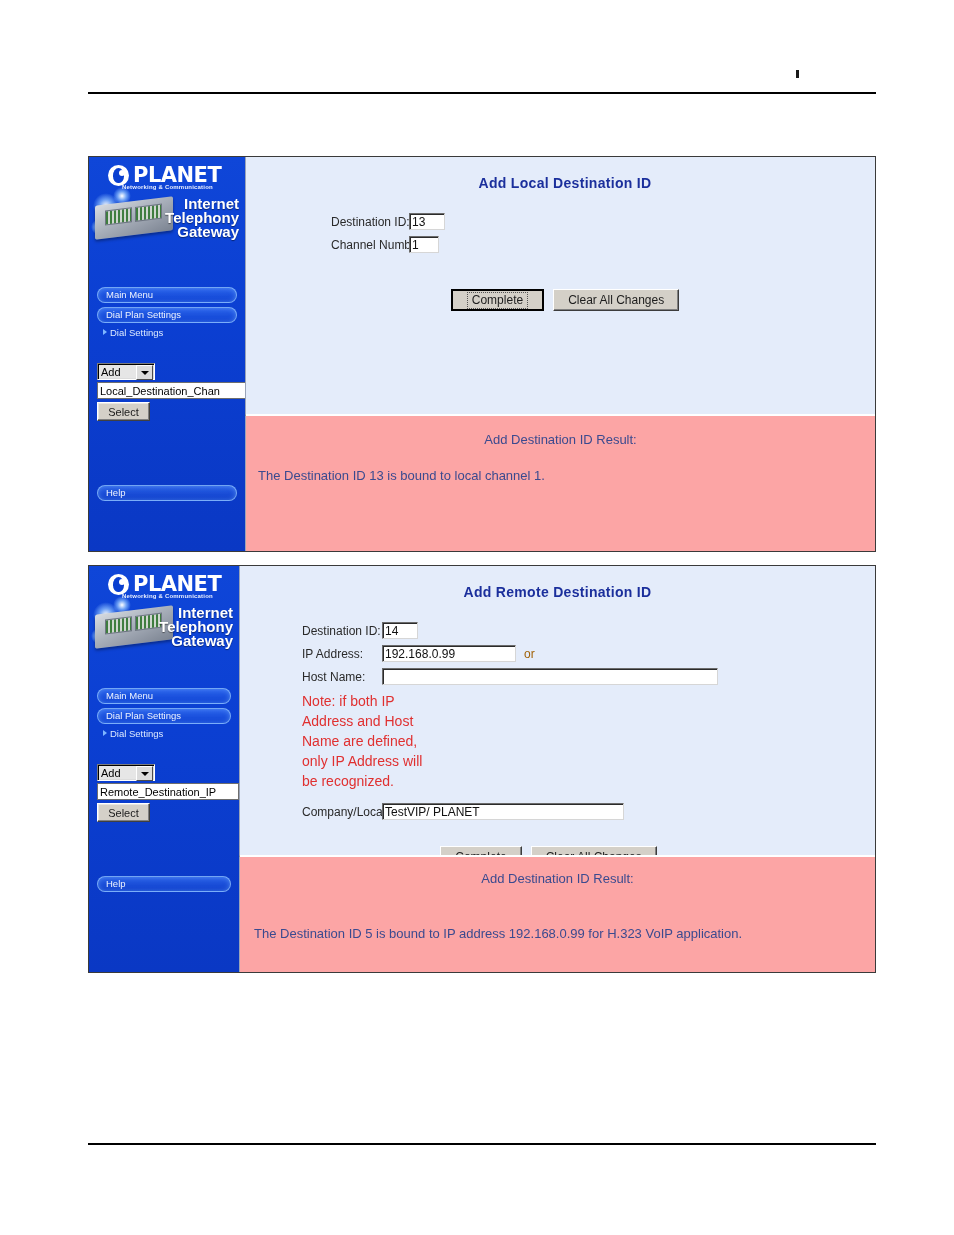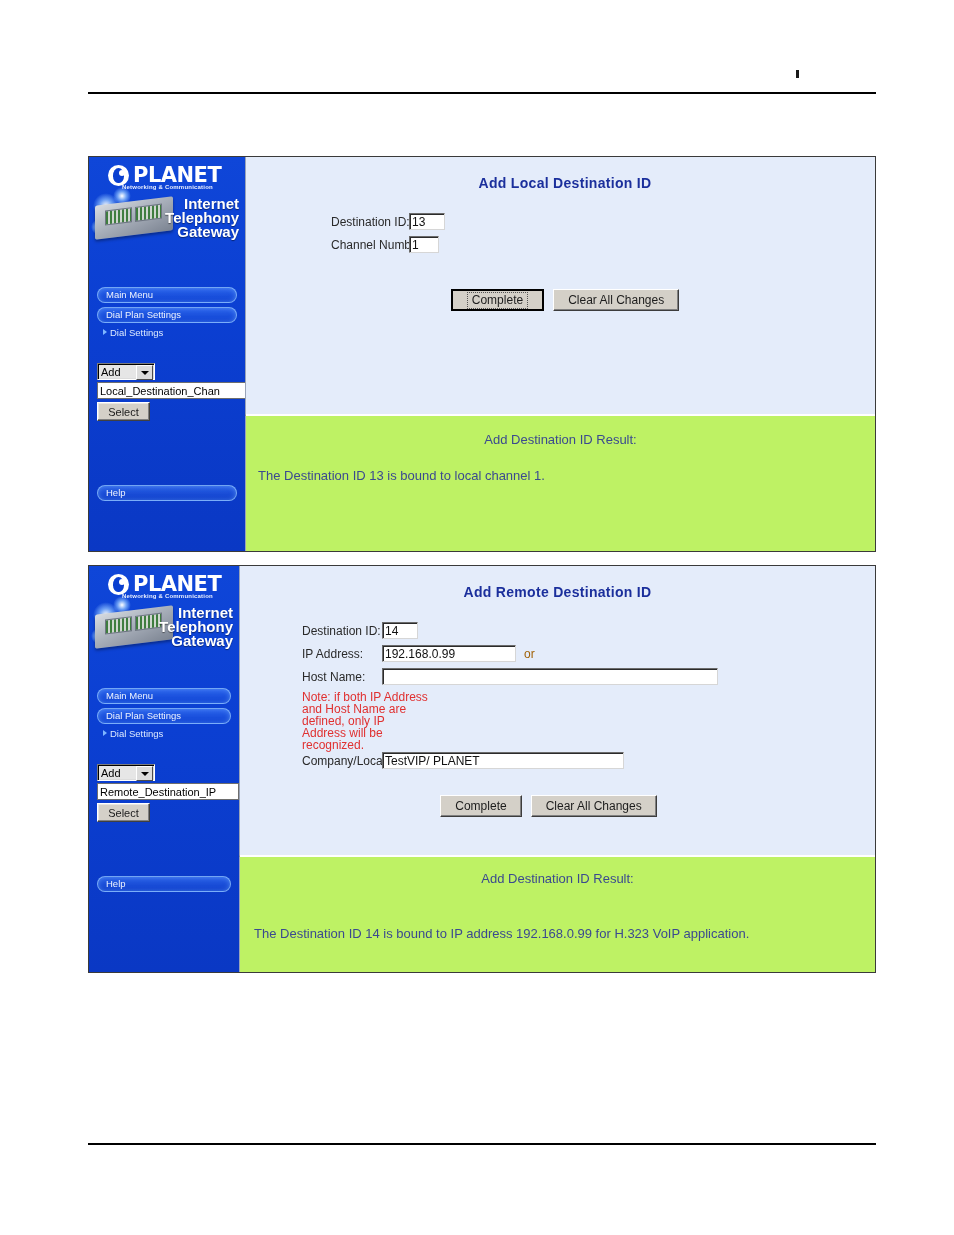--- a/index.html
+++ b/index.html
@@ -329,23 +329,23 @@
   .tbox.comp   { width: 242px; }
 
   .or-text {
     font-size: 12px;
     color: #a16207;
     margin-left: 8px;
   }
 
   .note {
     color: #e03030;
-    font-size: 12px;
-    line-height: 12px;
-    margin: 4px 0 1px 62px;
+    font-size: 14px;
+    line-height: 20px;
+    margin: 4px 0 12px 62px;
     width: 126px;
   }
 
   .btn-row {
     display: flex;
     justify-content: center;
     gap: 9px;
   }
   #panel-local .btn-row { margin-top: 36px; }
   #panel-remote .btn-row { margin-top: 26px; margin-left: -18px; }
@@ -373,21 +373,21 @@
   .btn.focused > span {
     border: 1px dotted #555555;
     padding: 0 4px;
     display: block;
     line-height: 15px;
   }
 
   
   .result-pane {
     flex: 1;
-    background: #bef264;
+    background: #fca5a5;
     border-left: 1px solid #9aa4b8;
     position: relative;
     box-sizing: border-box;
   }
   .result-title {
     text-align: center;
     color: #3b4a8f;
     font-size: 13px;
     padding-top: 16px;
   }
@@ -554,16 +554,16 @@
       </div>
 
       <div class="btn-row">
         <div class="btn">Complete</div>
         <div class="btn">Clear All Changes</div>
       </div>
     </div>
 
     <div class="result-pane">
       <div class="result-title">Add Destination ID Result:</div>
-      <div class="result-text">The Destination ID 14 is bound to IP address 192.168.0.99 for H.323 VoIP application.</div>
+      <div class="result-text">The Destination ID 5 is bound to IP address 192.168.0.99 for H.323 VoIP application.</div>
     </div>
   </div>
 </div>
 
 </body></html>

